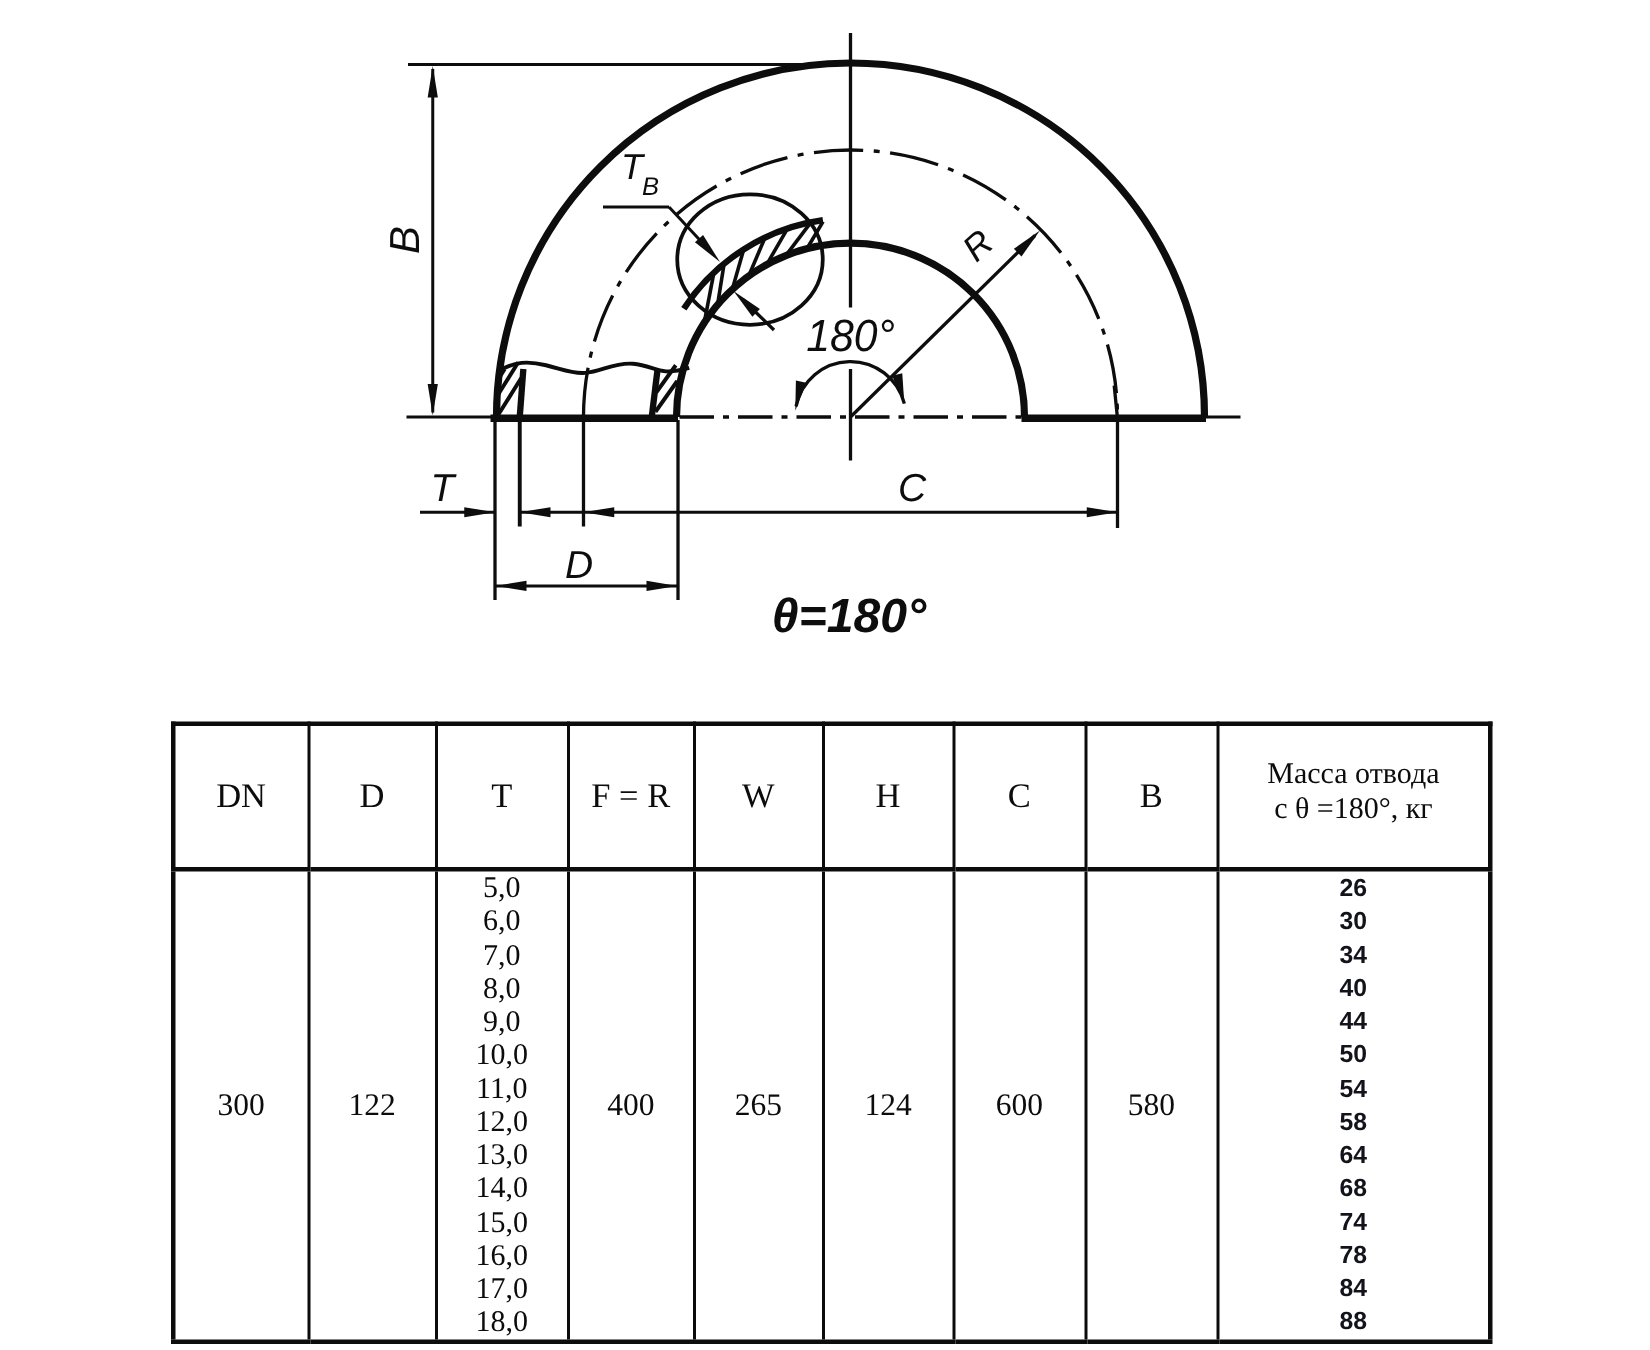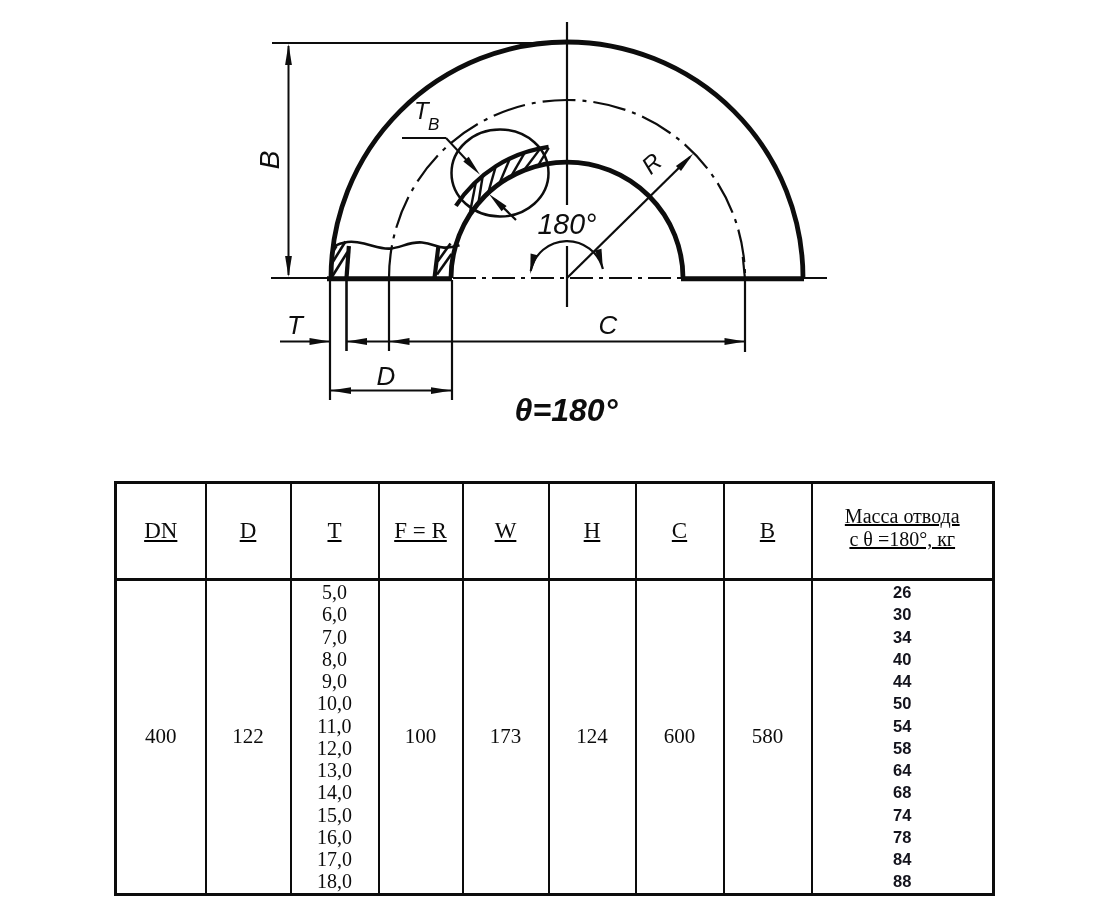--- a/index.html
+++ b/index.html
@@ -126,37 +126,37 @@
           <col style="width:85px">
           <col style="width:88px">
     <col style="width:84px">
           <col style="width:86px">
           <col style="width:87px">
     <col style="width:88px">
           <col style="width:88px">
           <col style="width:182px">
   </colgroup>
   <tbody>
-          <tr style="height:97px;text-decoration:underline;">
+          <tr style="height:97px;">
     <td class="hdr">DN</td>
             <td class="hdr">D</td>
             <td class="hdr">T</td>
     <td class="hdr">F = R</td>
             <td class="hdr">W</td>
             <td class="hdr">H</td>
     <td class="hdr">C</td>
             <td class="hdr">B</td>
     <td style="font-size:20px;line-height:23px;vertical-align:top;padding-top:21px;">Масса отвода<br>с θ =180°, кг</td>
   </tr>
   <tr style="height:313px;">
-    <td class="num">400</td>
+    <td class="num">300</td>
             <td class="num">122</td>
     <td class="tl">5,0<br>6,0<br>7,0<br>8,0<br>9,0<br>10,0<br>11,0<br>12,0<br>13,0<br>14,0<br>15,0<br>16,0<br>17,0<br>18,0</td>
-    <td class="num">100</td>
-            <td class="num">173</td>
+    <td class="num">400</td>
+            <td class="num">265</td>
             <td class="num">124</td>
     <td class="num">600</td>
             <td class="num">580</td>
     <td class="mass">26<br>30<br>34<br>40<br>44<br>50<br>54<br>58<br>64<br>68<br>74<br>78<br>84<br>88</td>
   </tr>
 </tbody>
       </table>
 </div>
 </div>
 

